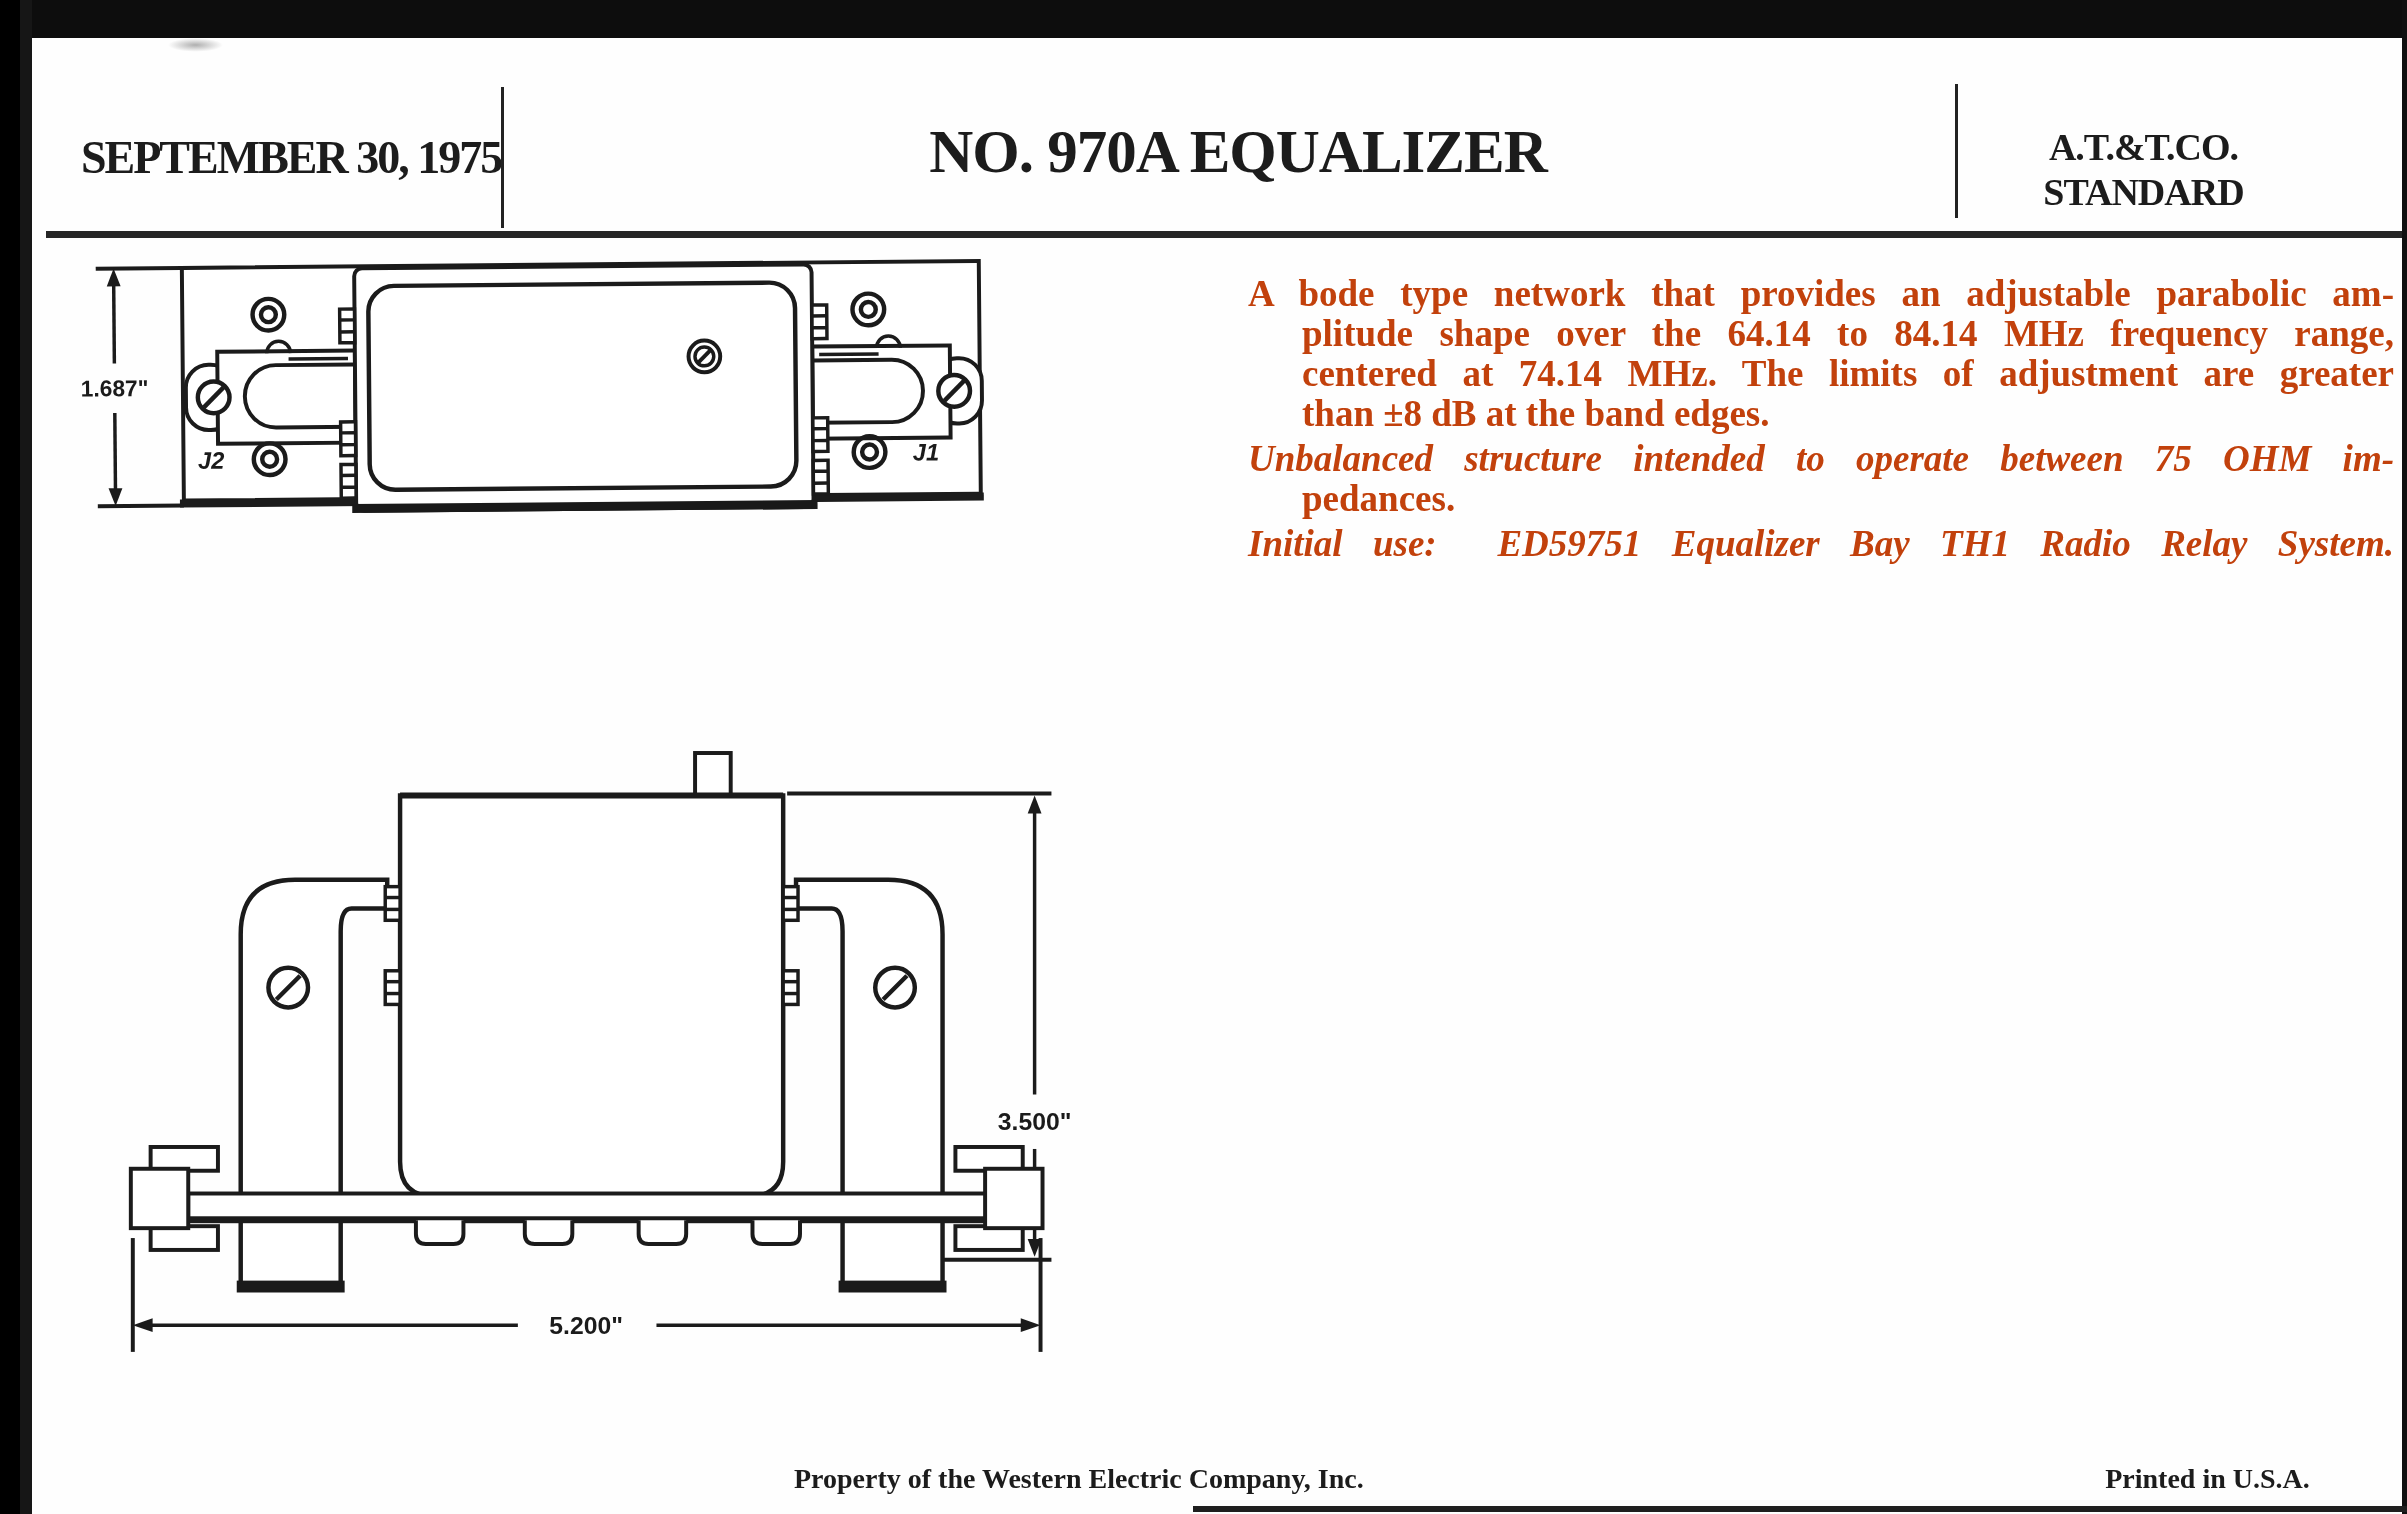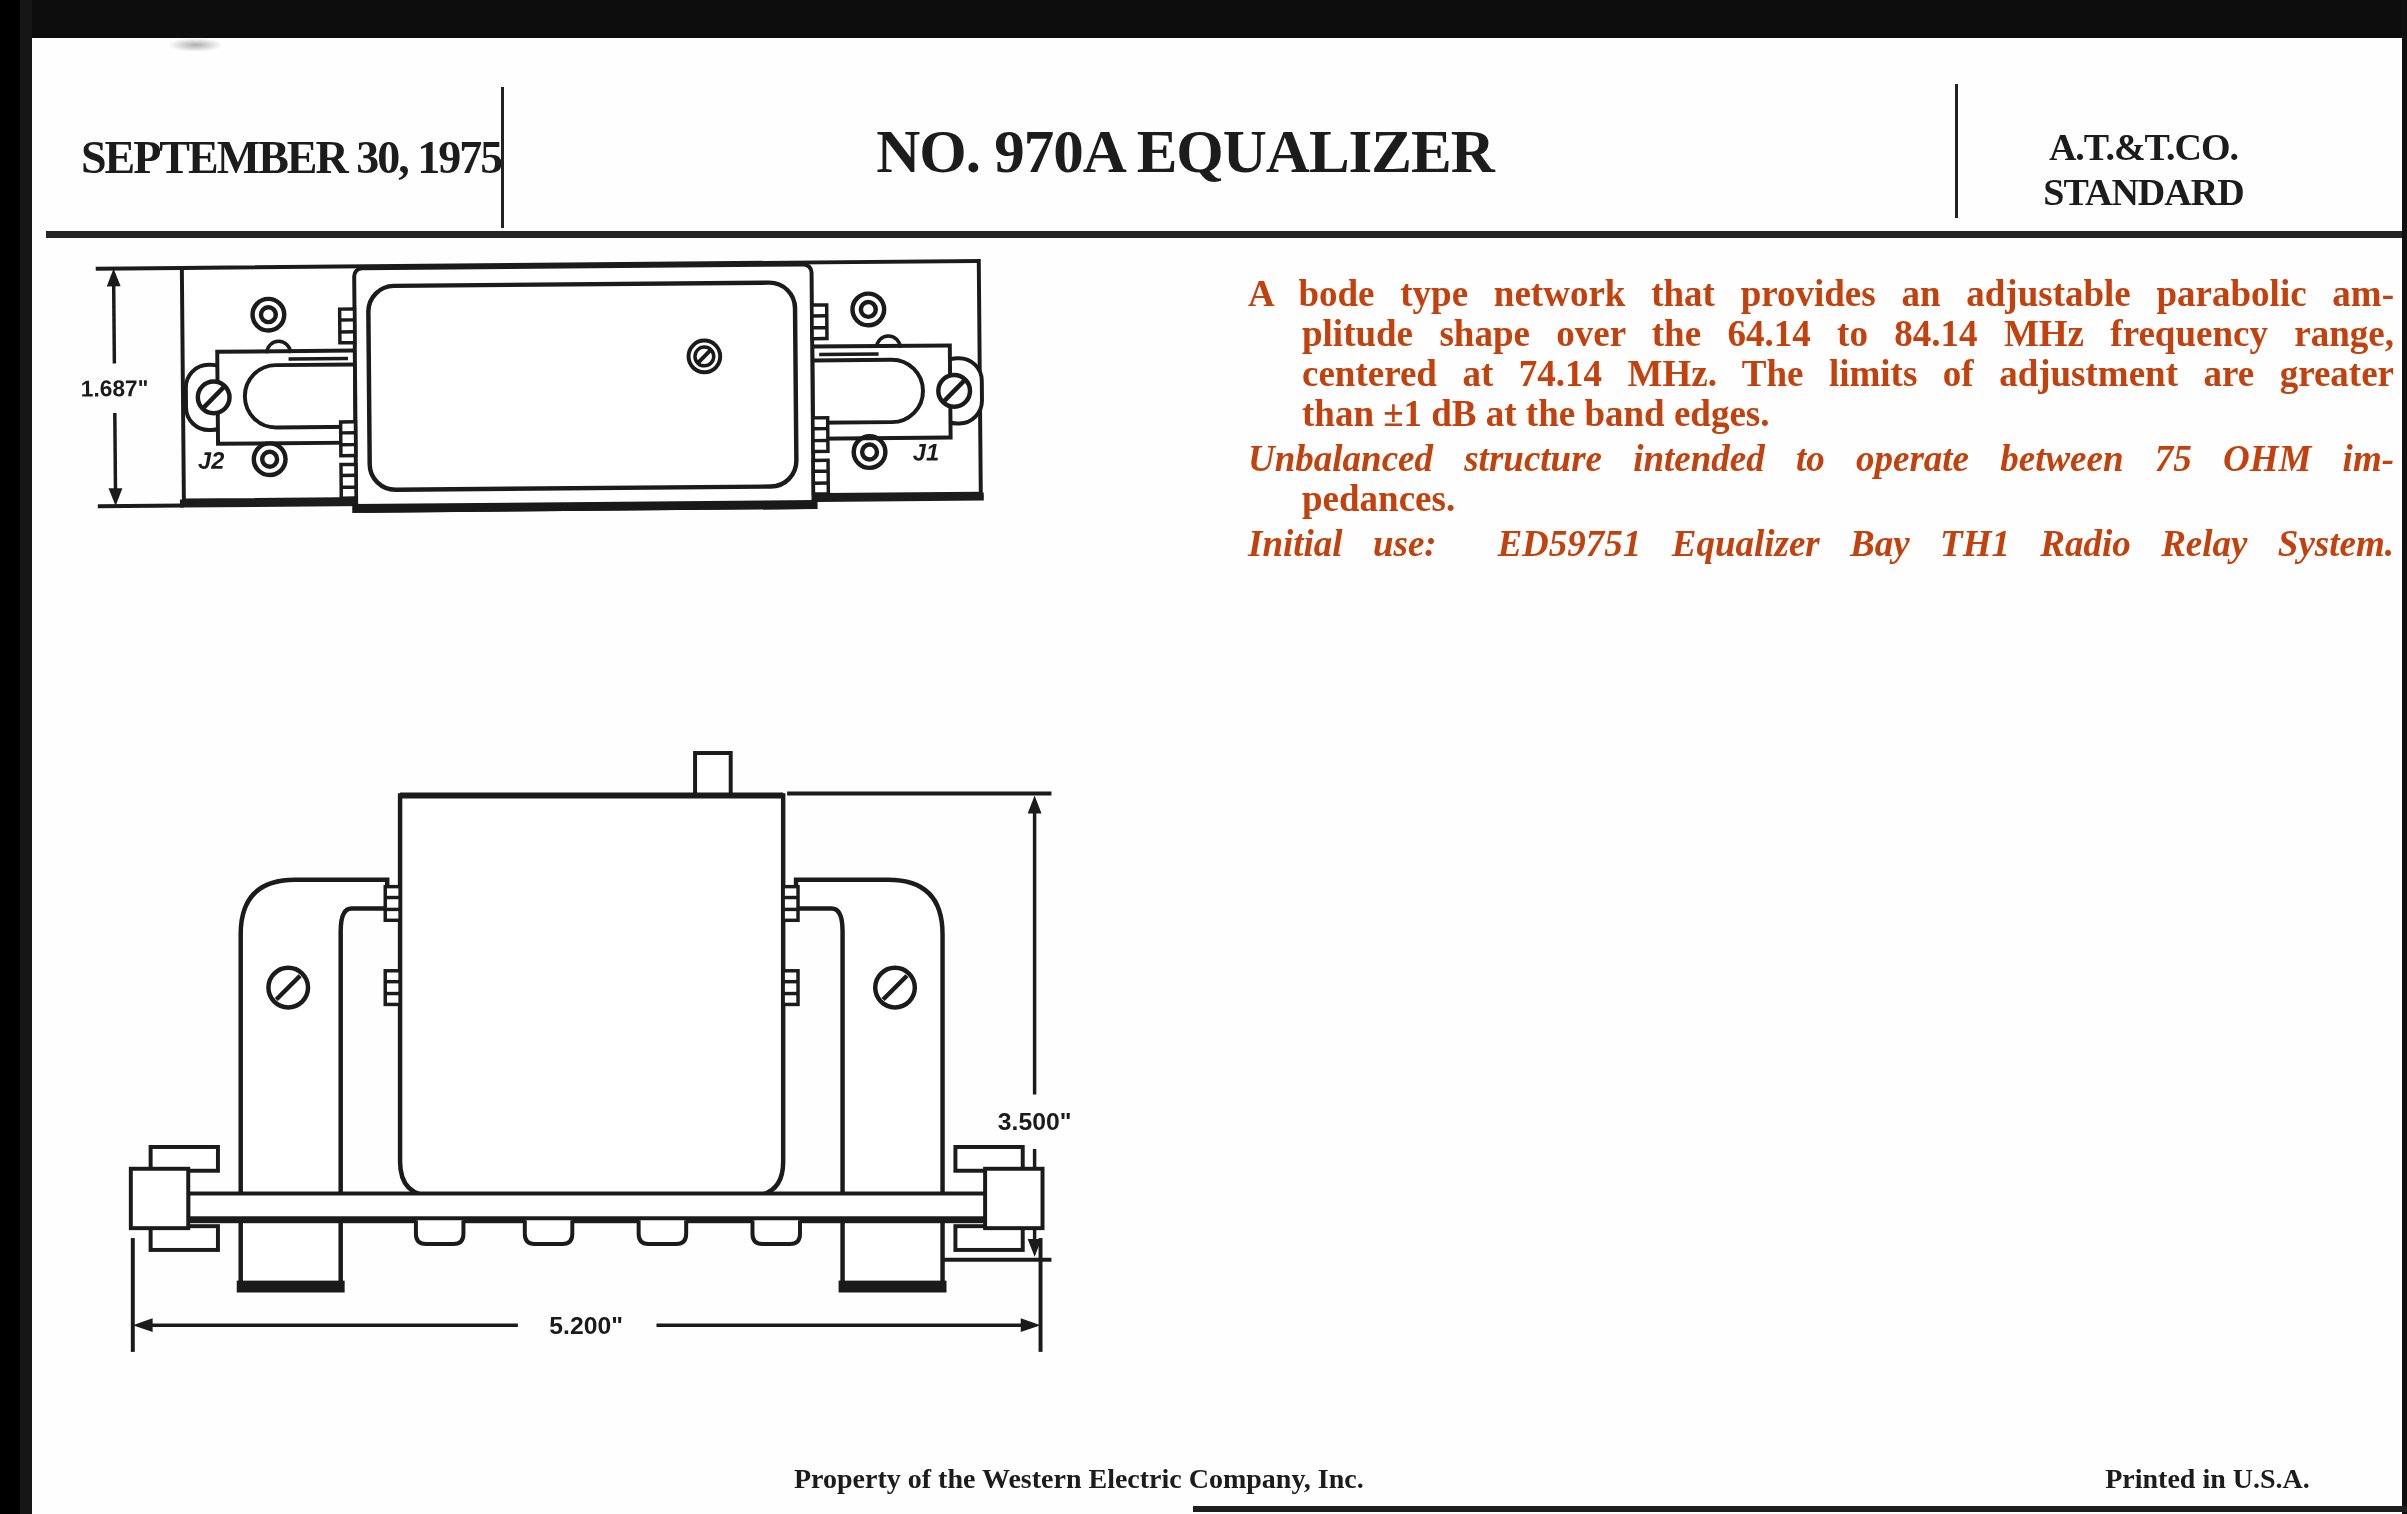--- a/index.html
+++ b/index.html
@@ -8,21 +8,21 @@
   
   .band-top{position:absolute;left:0;top:0;width:2408px;height:38px;background:#0d0d0d;}
   .band-right{position:absolute;left:2382px;top:0;width:26px;height:1515px;background:#101010;}
   .band-left{position:absolute;left:0;top:0;width:12px;height:1515px;background:#161616;}
   .band-bottom-right{position:absolute;left:1173px;top:1506px;width:1235px;height:6px;background:#1f1f1f;}
   .smudge{position:absolute;left:139px;top:36px;width:73px;height:18px;
           background:radial-gradient(closest-side,rgba(110,110,110,.55),rgba(110,110,110,0) 75%);}
   
   .hdr-date{position:absolute;left:61px;top:131px;width:426px;font-weight:700;font-size:46px;
             letter-spacing:-2px;white-space:nowrap;}
-  .hdr-title{position:absolute;left:670px;top:117px;width:990px;text-align:center;font-weight:700;
+  .hdr-title{position:absolute;left:723px;top:117px;width:990px;text-align:center;font-weight:700;
              font-size:61px;letter-spacing:-1px;white-space:nowrap;}
   .hdr-org{position:absolute;left:1980px;top:125px;width:287px;text-align:center;font-weight:700;
            font-size:38px;line-height:45px;letter-spacing:-1px;}
   .vdiv{position:absolute;width:3px;background:#222;}
   .vdiv.left{left:481px;top:87px;height:141px;}
   .vdiv.right{left:1935px;top:84px;height:134px;}
   .hrule{position:absolute;left:26px;top:231px;width:2356px;height:7px;background:#262626;}
   
   .desc{position:absolute;left:1228px;top:274px;width:1146px;font-weight:700;font-size:37px;
         line-height:40px;color:#c2410c;}
@@ -57,21 +57,21 @@
   <div class="hdr-org">
     <div>A.T.&amp;T.CO.</div>
     <div>STANDARD</div>
   </div>
   <div class="hrule"></div>
 
   <div class="desc">
     <div class="dline j">A bode type network that provides an adjustable parabolic am-</div>
     <div class="dline j ind">plitude shape over the 64.14 to 84.14 MHz frequency range,</div>
     <div class="dline j ind">centered at 74.14 MHz. The limits of adjustment are greater</div>
-    <div class="dline ind">than ±1 dB at the band edges.</div>
+    <div class="dline ind">than ±8 dB at the band edges.</div>
     <div class="dline j gap">Unbalanced structure intended to operate between 75 OHM im-</div>
     <div class="dline ind">pedances.</div>
     <div class="dline j gap">Initial use:&nbsp; ED59751 Equalizer Bay TH1 Radio Relay System.</div>
   </div>
 
   <svg class="svg-abs" style="left:57px;top:253px" width="911" height="297" viewBox="0 0 920 300">
     <g transform="rotate(-0.5 460 150)" stroke="#1b1b1b" fill="none" stroke-width="4">
 
       <g>
         <line x1="20" y1="12" x2="107" y2="12"></line>

